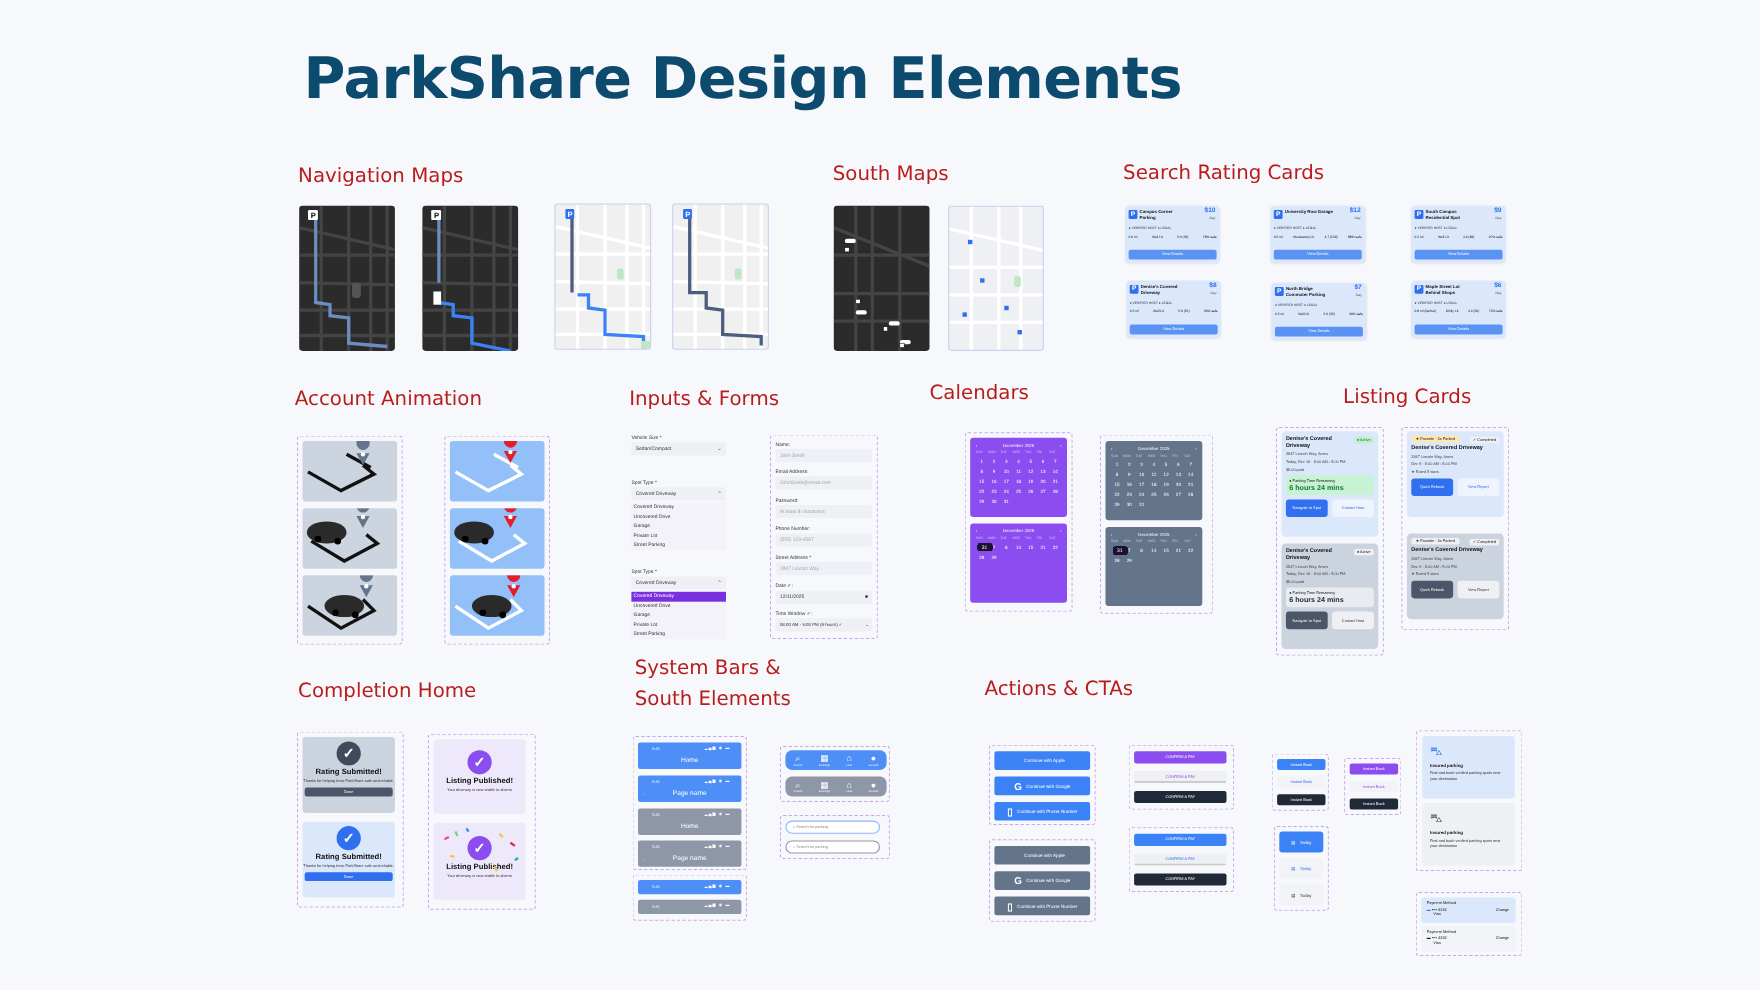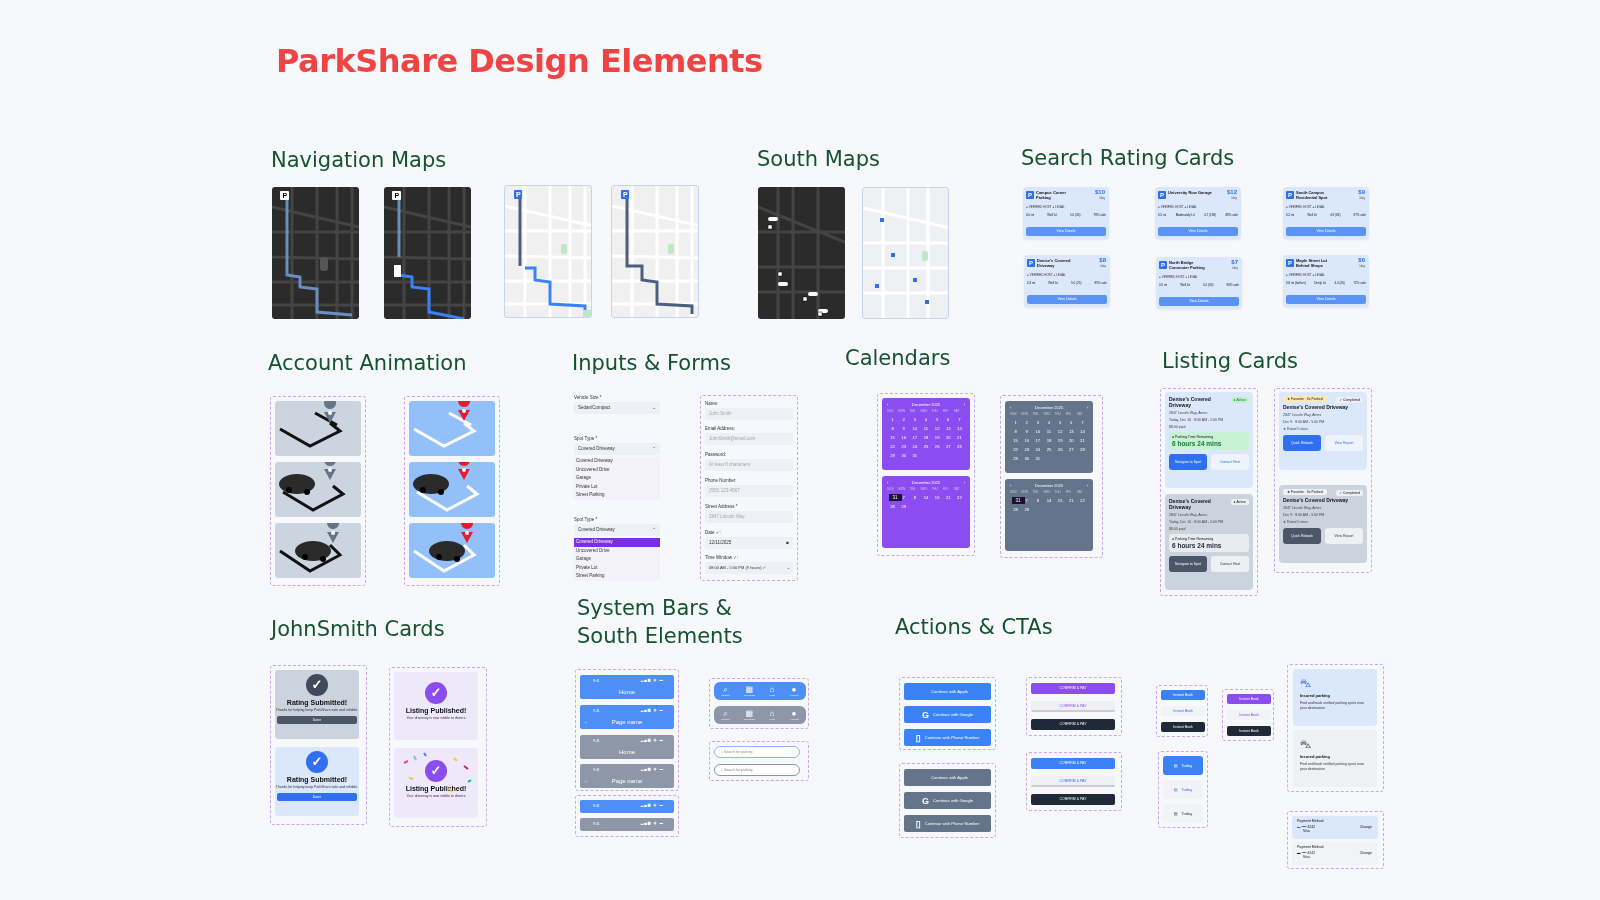--- a/index.html
+++ b/index.html
@@ -1,19 +1,19 @@
 <!DOCTYPE html>
 <html><head>
 <meta charset="utf-8">
 <style>
 *{box-sizing:border-box;margin:0;padding:0}
 html,body{width:1600px;height:900px;overflow:hidden;background:#f7f8fb;font-family:"Liberation Sans",sans-serif;color:#111}
 .abs{position:absolute}
-#title{left:276px;top:42px;font-size:32px;font-weight:700;color:#ef4444;font-family:"DejaVu Sans",sans-serif;letter-spacing:-0.5px}
-.sec{font-family:"DejaVu Sans",sans-serif;font-size:21px;color:#14532d;font-weight:400;line-height:28px}
+#title{left:276px;top:42px;font-size:52px;font-weight:700;color:#0c4a6e;font-family:"DejaVu Sans",sans-serif;letter-spacing:-0.5px}
+.sec{font-family:"DejaVu Sans",sans-serif;font-size:18px;color:#b91c1c;font-weight:400;line-height:28px}
 .dash{border:1.5px dashed #c9a6f0;border-radius:3px}
 
 .map{border-radius:3px;overflow:hidden;position:absolute}
 .map svg{display:block}
 
 .scard{position:absolute;width:86px;height:52px;background:#dbe7fb;border-radius:4px;padding:3px 4px;font-size:4px;box-shadow:0 1px 2px rgba(0,0,0,.08)}
 .scard .p{position:absolute;left:3px;top:4px;width:8px;height:8px;background:#2f6ff0;border-radius:1px;color:#fff;font-size:6px;font-weight:700;text-align:center;line-height:8px}
 .scard .nm{position:absolute;left:13px;top:3px;font-size:4px;font-weight:700;width:44px;line-height:5px}
 .scard .pr{position:absolute;right:4px;top:2px;font-size:6px;font-weight:700;color:#2f6ff0}
 .scard .pd{position:absolute;right:4px;top:9px;font-size:3px;color:#555}
@@ -78,22 +78,22 @@
 <body>
 
 <div class="abs" id="title">ParkShare Design Elements</div>
 
 <div class="abs sec" style="left:271px;top:146px">Navigation Maps</div>
 <div class="abs sec" style="left:757px;top:145px">South Maps</div>
 <div class="abs sec" style="left:1021px;top:144px">Search Rating Cards</div>
 <div class="abs sec" style="left:268px;top:349px">Account Animation</div>
 <div class="abs sec" style="left:572px;top:349px">Inputs &amp; Forms</div>
 <div class="abs sec" style="left:845px;top:344px">Calendars</div>
-<div class="abs sec" style="left:1162px;top:347px">Listing Cards</div>
-<div class="abs sec" style="left:271px;top:615px">JohnSmith Cards</div>
+<div class="abs sec" style="left:1221px;top:347px">Listing Cards</div>
+<div class="abs sec" style="left:271px;top:615px">Completion Home</div>
 <div class="abs sec" style="left:577px;top:594px">
     <div>System Bars &amp;</div>
     <div>South Elements</div>
   </div>
 <div class="abs sec" style="left:895px;top:613px">Actions &amp; CTAs</div>
 
 <div class="map" style="left:272px;top:187px;width:87px;height:132px;background:#2b2b2b">
 <svg width="87" height="132">
       <g stroke="#444" stroke-width="3" fill="none">
         <path d="M0 20 L87 40M0 45 L87 45M0 70 L87 72M0 95 L87 95M0 118 L87 118M20 0 V132M45 0 V132M65 0 V132M80 0 V132"></path>

